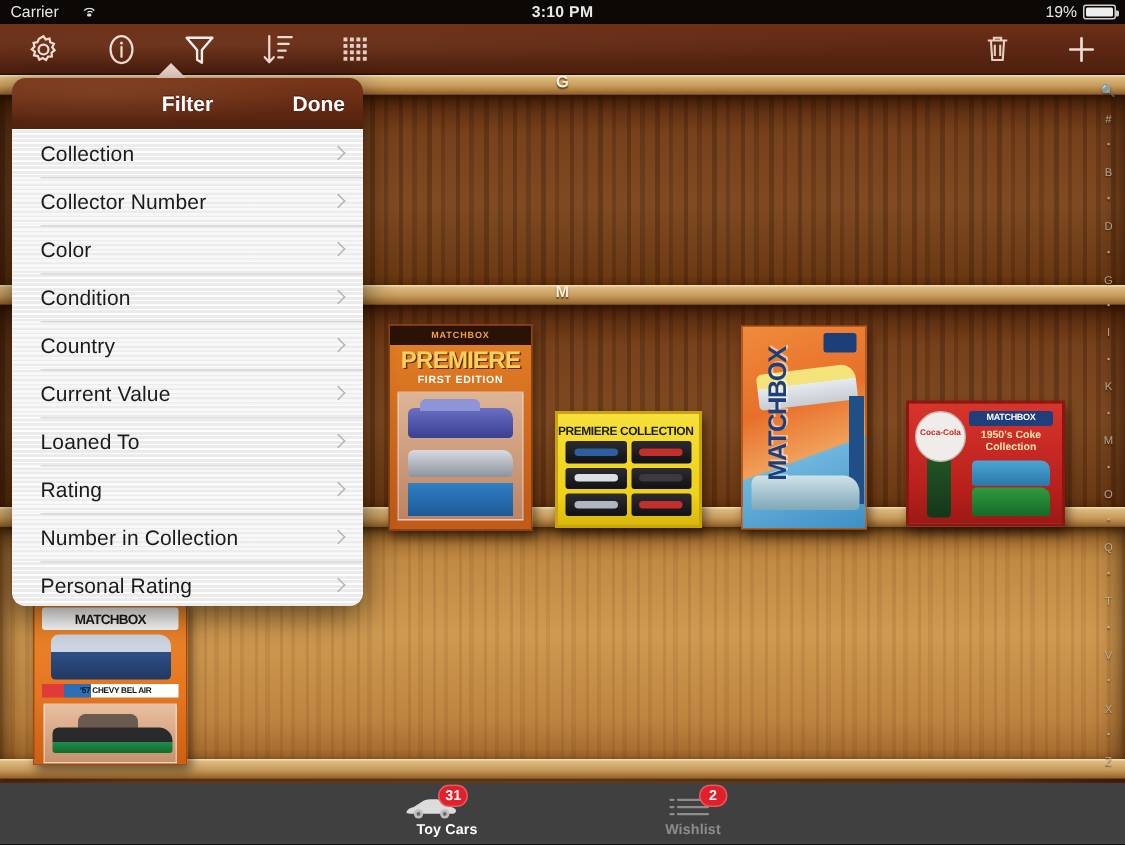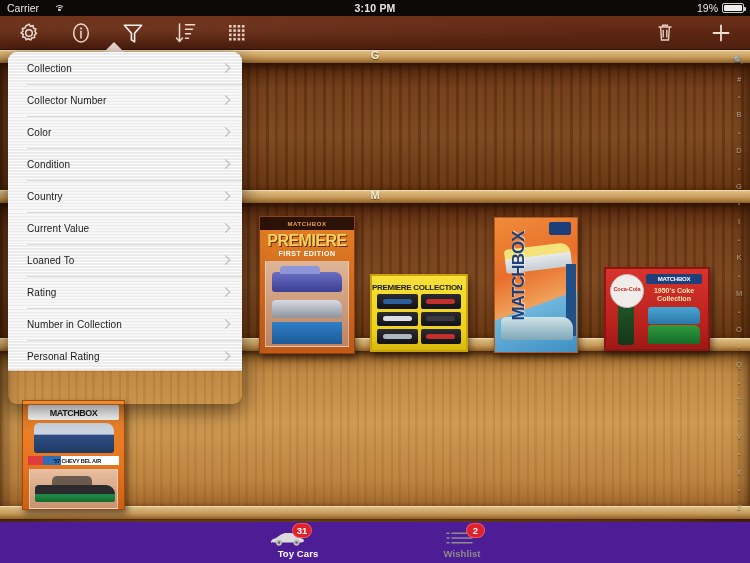--- a/index.html
+++ b/index.html
@@ -191,26 +191,26 @@
     text-shadow:0 -1px 0 rgba(0,0,0,.5); cursor:pointer; }
   .pop-list { height:318px; background:#f2f2f2;
     background-image:repeating-linear-gradient(180deg, rgba(255,255,255,.55) 0 1px, rgba(0,0,0,.012) 1px 3px); }
   .row {
     height:32px; display:flex; align-items:center; position:relative;
     padding:0 10px 0 19px; cursor:pointer;
     background-image:repeating-linear-gradient(180deg, rgba(255,255,255,.6) 0 1px, rgba(0,0,0,.015) 1px 3px);
   }
   .row + .row::before { content:""; position:absolute; left:19px; right:0; top:0; height:1px;
     background:rgba(0,0,0,.12); }
-  .row-label { font-size:10px; color:#1b1b1b; letter-spacing:.1px; }
+  .row-label { font-size:14px; color:#1b1b1b; letter-spacing:.1px; }
   .chev { position:absolute; right:13px; top:50%; transform:translateY(-50%) rotate(45deg);
     width:7px; height:7px; border-top:1.6px solid #b6b6b6; border-right:1.6px solid #b6b6b6; }
 
   
-  .tabbar { position:absolute; left:0; bottom:0; width:750px; height:41px; background:#4c1d95; z-index:50;
+  .tabbar { position:absolute; left:0; bottom:0; width:750px; height:41px; background:#404040; z-index:50;
     display:flex; align-items:center; justify-content:center; gap:78px; }
   .tab { position:relative; width:96px; display:flex; flex-direction:column; align-items:center;
     gap:1px; cursor:pointer; }
   .tab .tlabel { font-size:9.5px; font-weight:bold; letter-spacing:.1px; }
   .tab.on .tlabel { color:#fff;margin-left:20px; }
   .tab.off .tlabel { color:#8d8d8d; }
   .tab .ticon { height:20px; display:flex; align-items:flex-end; }
   .badge { position:absolute; top:-4px; left:54%; min-width:19px; height:15px; padding:0 4px;
     border-radius:8px; background:#e0202a; color:#fff; font-size:9.5px; font-weight:bold;
     display:flex; align-items:center; justify-content:center;
@@ -415,20 +415,24 @@
     <span class="ix dot">•</span>
     <span class="ix">V</span>
     <span class="ix dot">•</span>
     <span class="ix">X</span>
     <span class="ix dot">•</span>
     <span class="ix">Z</span>
   </div>
 
   <div class="pop-arrow"></div>
   <div class="popover">
+    <div class="pop-head">
+      <div class="pop-title">Filter</div>
+      <div class="pop-done">Done</div>
+    </div>
     <div class="pop-list">
       <div class="row">
         <span class="row-label">Collection</span>
         <span class="chev"></span>
       </div>
       <div class="row">
         <span class="row-label">Collector Number</span>
         <span class="chev"></span>
       </div>
       <div class="row">

